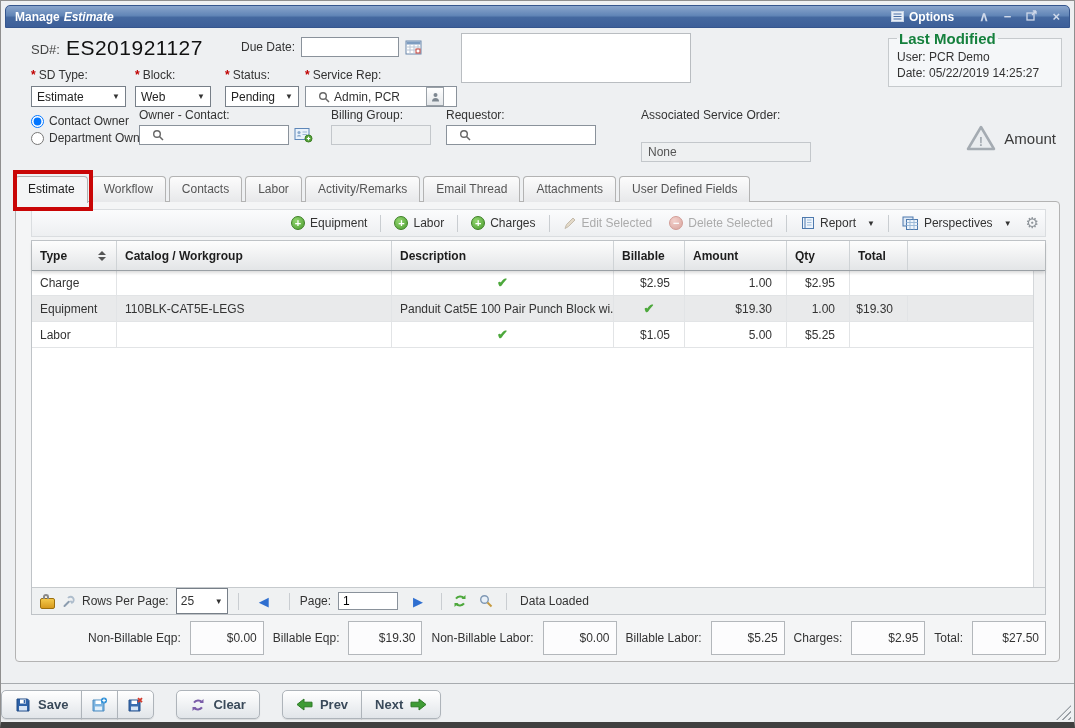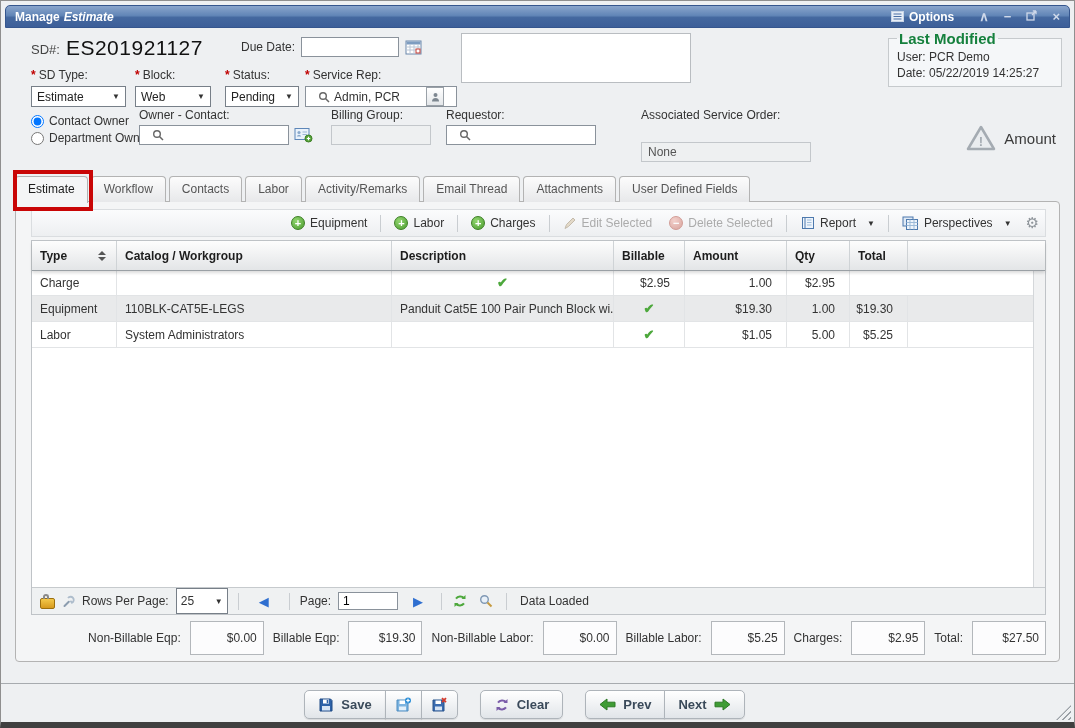--- a/index.html
+++ b/index.html
@@ -109,21 +109,21 @@
   .arrow-blue{color:#2f6fd0;font-size:13px;cursor:pointer;line-height:1}
   .pag-ic{cursor:pointer;display:flex;align-items:center}
   
   .totals-bar{position:absolute;left:15px;right:13px;bottom:7px;height:32px;display:flex;
     align-items:center;justify-content:flex-end;gap:9px;color:#333}
   .total-box{width:74px;height:24px;border:1px solid #b3b7bb;background:#fcfcfd;display:flex;
     align-items:center;justify-content:flex-end;padding:16px 6px;box-sizing:border-box}
   
   .footer-divider{position:absolute;top:682px;left:0;right:0;border-top:1px solid #a7abaf}
   .footer{position:absolute;top:689px;left:0;right:0;display:flex;align-items:center;
-    justify-content:center;padding-right:26px;gap:22px}
+    justify-content:flex-start;padding-right:26px;gap:22px}
   .btn-group{display:flex}
   .btn{height:29px;border:1px solid #aeb4ba;background:linear-gradient(#ffffff,#e1e5e9);display:flex;
     align-items:center;gap:7px;padding:0 13px;font-size:13px;font-weight:bold;color:#3a4a5a;
     cursor:pointer;box-shadow:0 1px 1px rgba(0,0,0,.1);box-sizing:border-box;border-radius:5px}
   .btn-group .btn{border-radius:0;margin-left:-1px}
   .btn-group .btn:first-child{border-radius:5px 0 0 5px;margin-left:0}
   .btn-group .btn:last-child{border-radius:0 5px 5px 0}
   .btn.icononly{padding:0 9px}
   .grip{position:absolute;right:3px;bottom:2px;width:15px;height:15px;cursor:nwse-resize;
     background:repeating-linear-gradient(135deg,transparent 0 2.5px,#9aa0a6 2.5px 4px);
@@ -430,21 +430,20 @@
           <div class="gc">110BLK-CAT5E-LEGS</div>
           <div class="gc">Panduit Cat5E 100 Pair Punch Block wi...</div>
           <div class="gc c check">✔</div>
           <div class="gc num">$19.30</div>
           <div class="gc num">1.00</div>
           <div class="gc num">$19.30</div>
           <div class="gc"></div>
         </div>
         <div class="grid-row gcols">
           <div class="gc">Labor</div>
-          <div class="gc">System Administrators</div>
           <div class="gc"></div>
           <div class="gc c check">✔</div>
           <div class="gc num">$1.05</div>
           <div class="gc num">5.00</div>
           <div class="gc num">$5.25</div>
           <div class="gc"></div>
         </div>
       </div>
 
       <div class="scroll-strip"></div>

